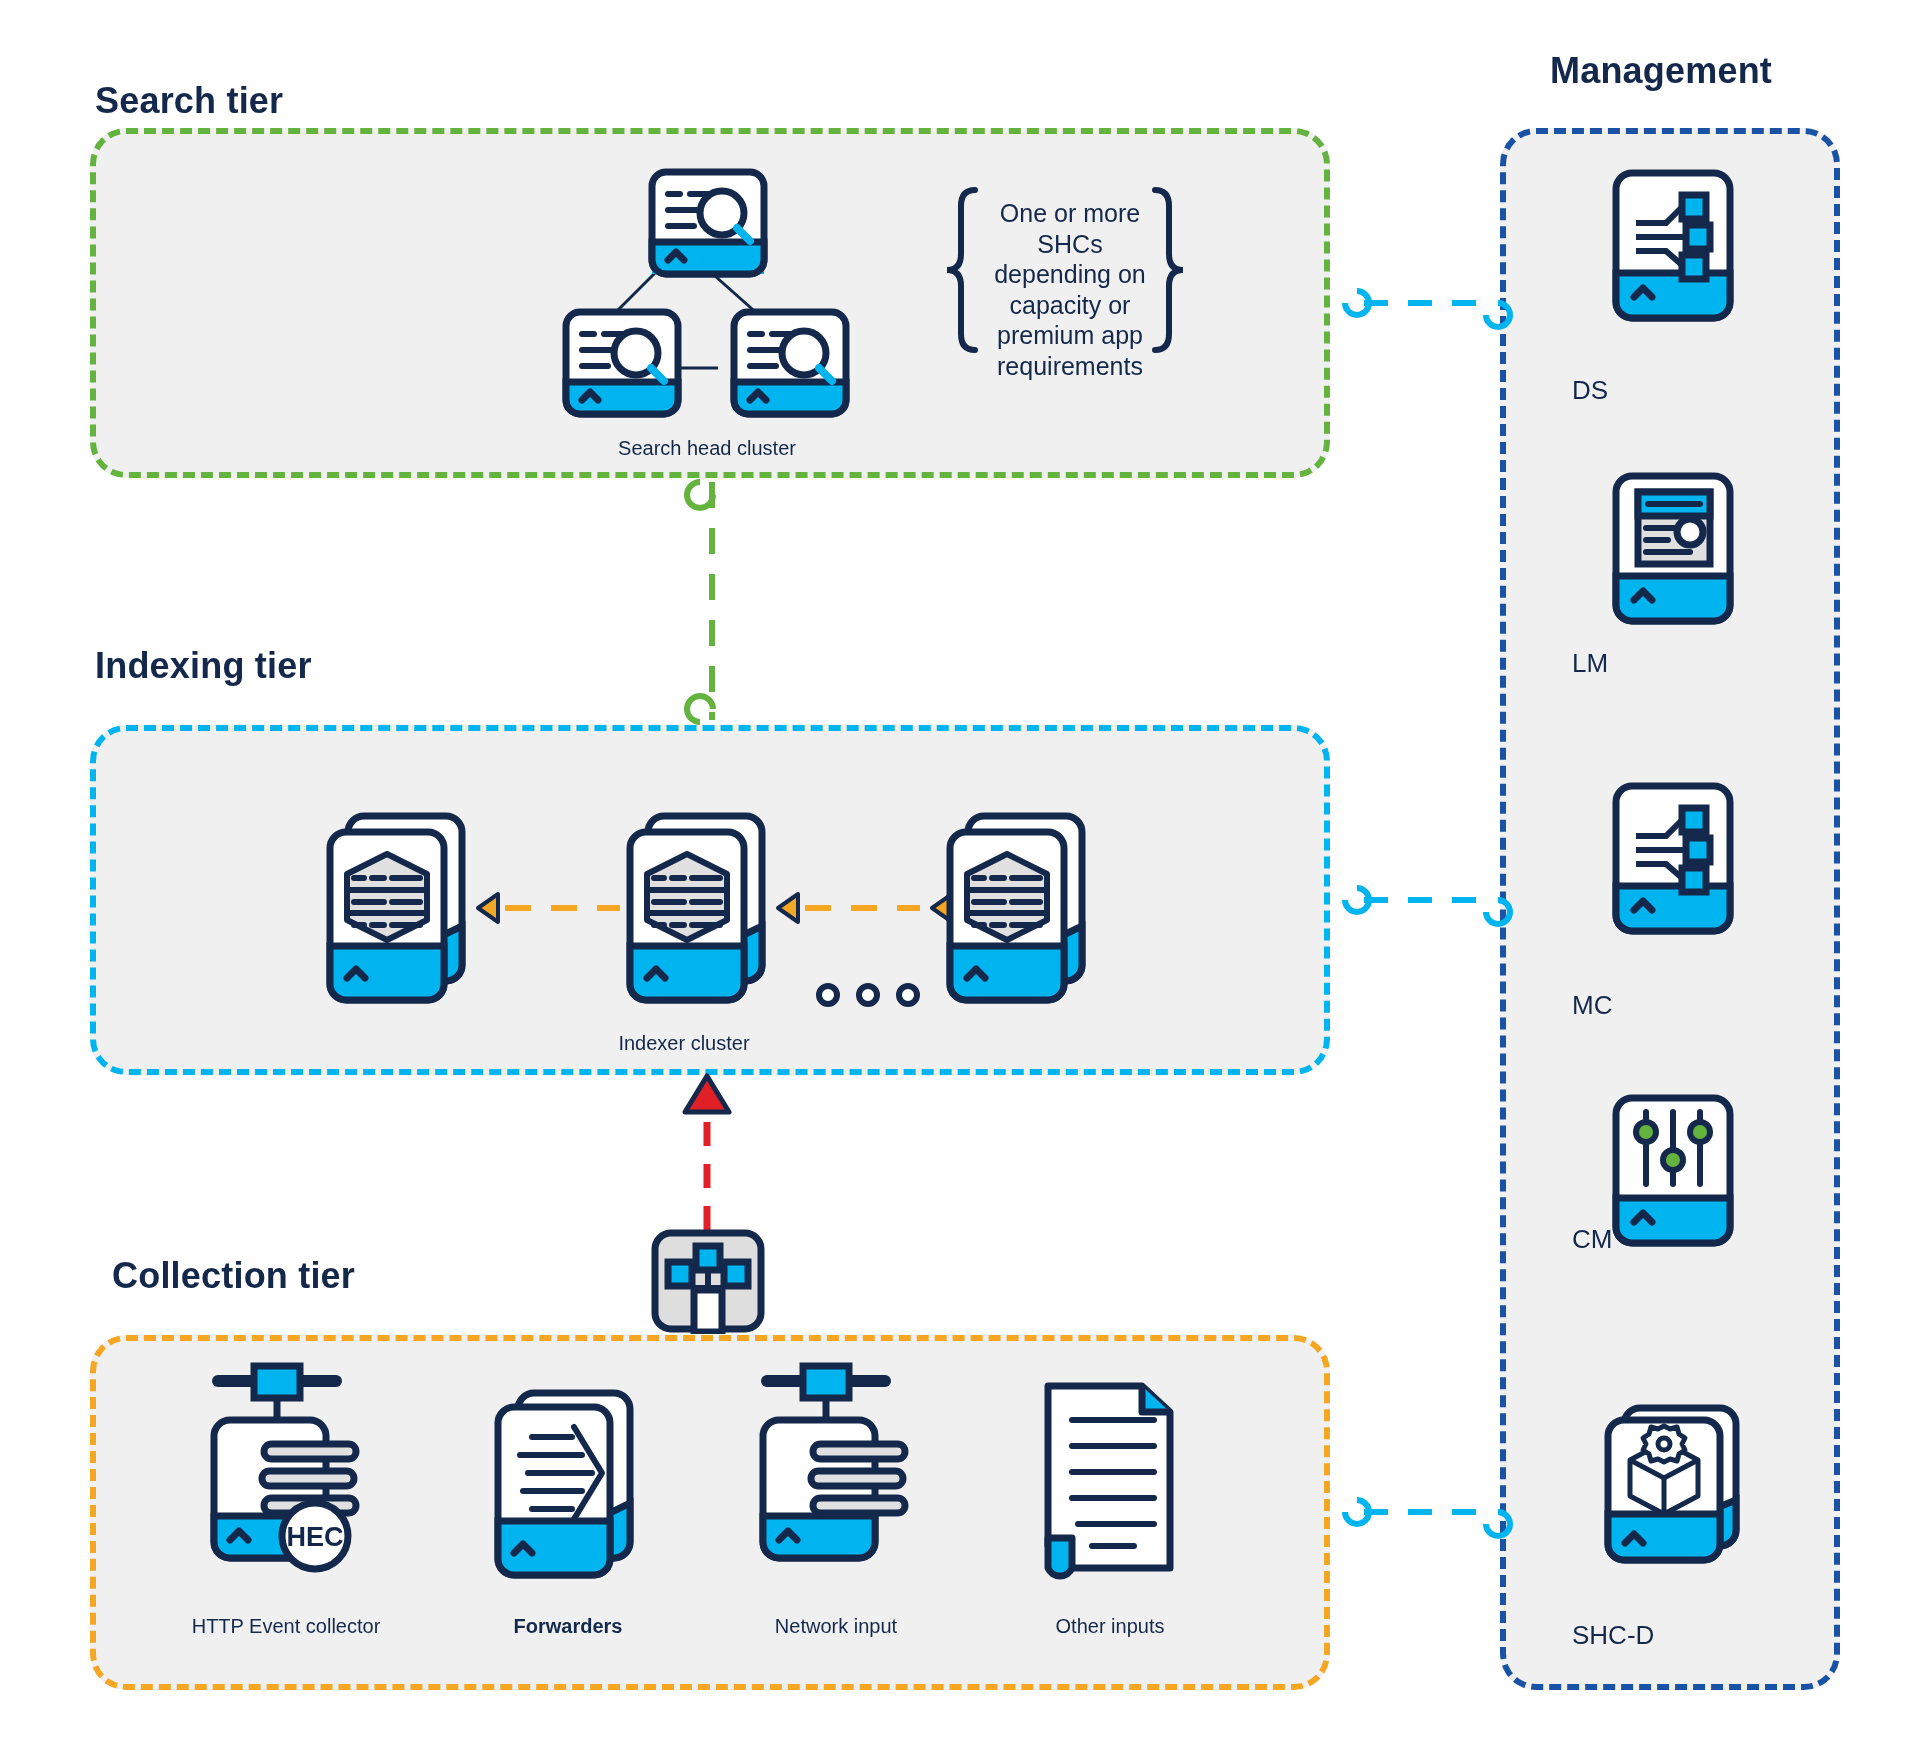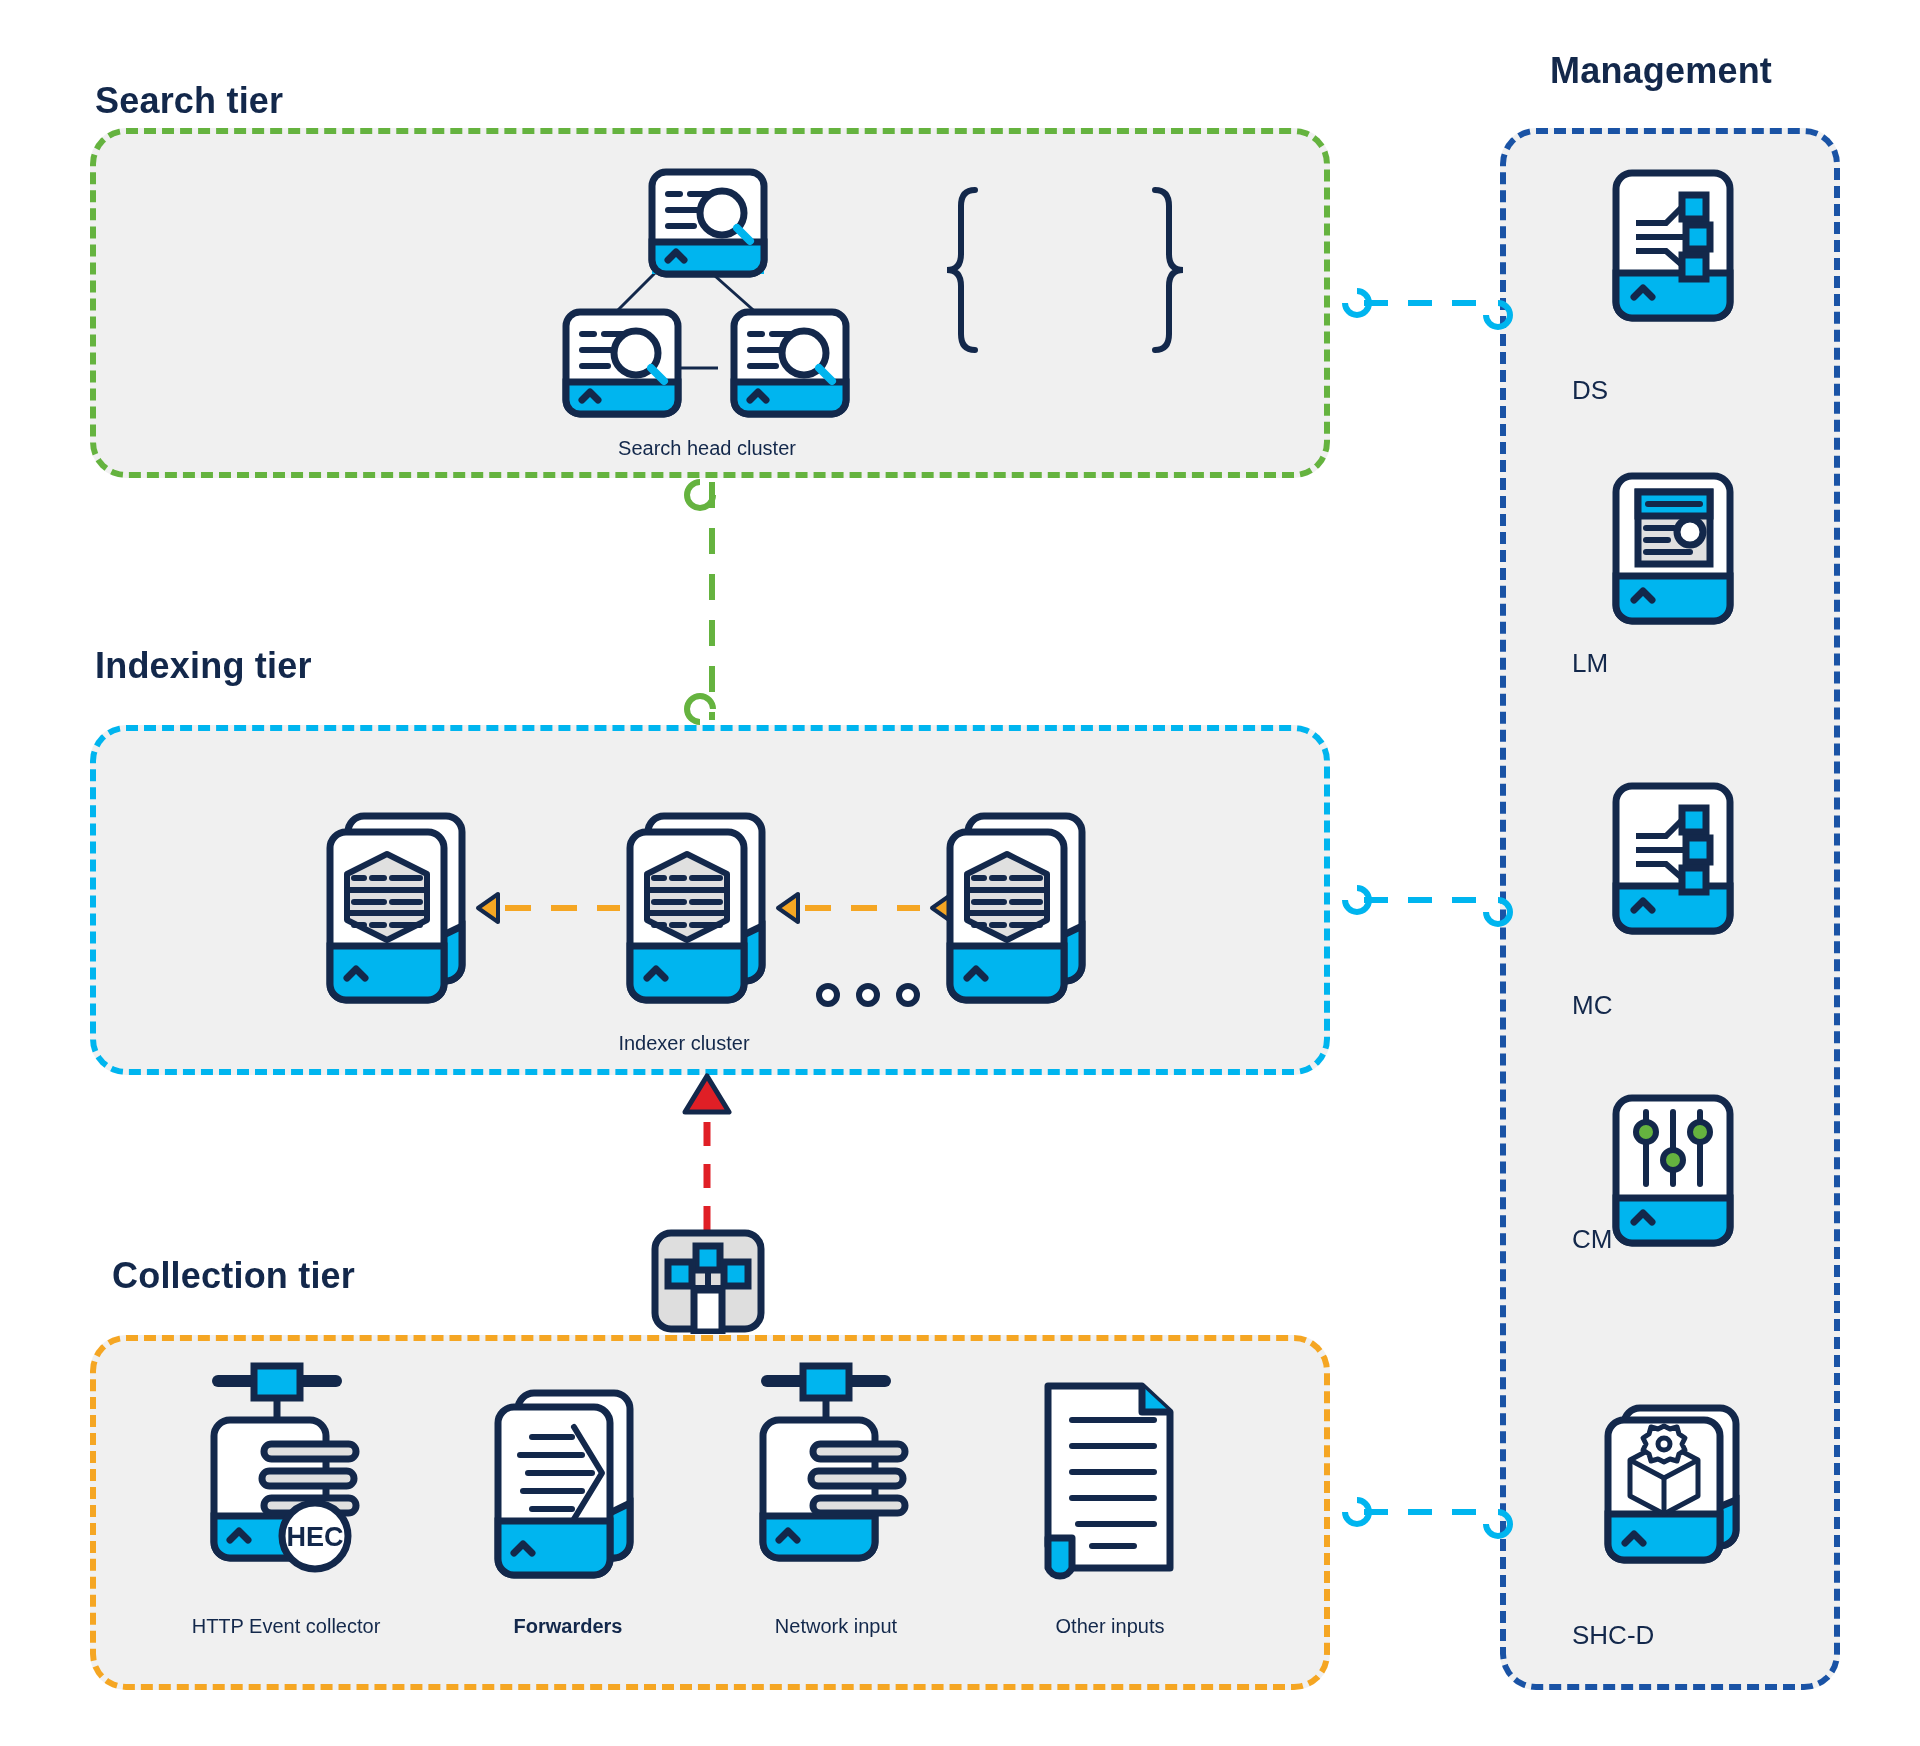--- a/index.html
+++ b/index.html
@@ -198,20 +198,26 @@
           <line x1="20" y1="58" x2="46" y2="58"></line>
         </g>
         <circle cx="74" cy="45" r="22" fill="#ffffff" stroke="#13284b" stroke-width="7"></circle>
         <line x1="89" y1="60" x2="102" y2="73" stroke="#00b5ef" stroke-width="8" stroke-linecap="round"></line>
       </g>
     </svg>
   </div>
 
   <div class="node-label" style="left:707px;top:437px;">Search head cluster</div>
 
+  <div class="brace-text" style="left:975px;top:198px;">One or more
+SHCs
+depending on
+capacity or
+premium app
+requirements</div>
 
   <div class="icon-holder" style="left:322px;top:808px;width:150px;height:200px;">
     <svg width="150" height="200" viewBox="0 0 150 200">
       <g>
         <rect x="26" y="8" width="114" height="165" rx="16" fill="#ffffff" stroke="#13284b" stroke-width="7"></rect>
         <path d="M140 118 v39 a16 16 0 0 1 -16 16 h-98 z" fill="#00b5ef" stroke="#13284b" stroke-width="7"></path>
         <rect x="8" y="24" width="114" height="168" rx="16" fill="#ffffff" stroke="#13284b" stroke-width="7"></rect>
         <path d="M8 138 h114 v38 a16 16 0 0 1 -16 16 h-82 a16 16 0 0 1 -16 -16 z" fill="#00b5ef" stroke="#13284b" stroke-width="7"></path>
         <path d="M25 170 l9 -9 l9 9" fill="none" stroke="#13284b" stroke-width="7" stroke-linecap="round" stroke-linejoin="round"></path>
         <path d="M65 46 L105 66 V112 L65 132 L25 112 V66 Z" fill="#e0e0e0" stroke="#13284b" stroke-width="6" stroke-linejoin="round"></path>

